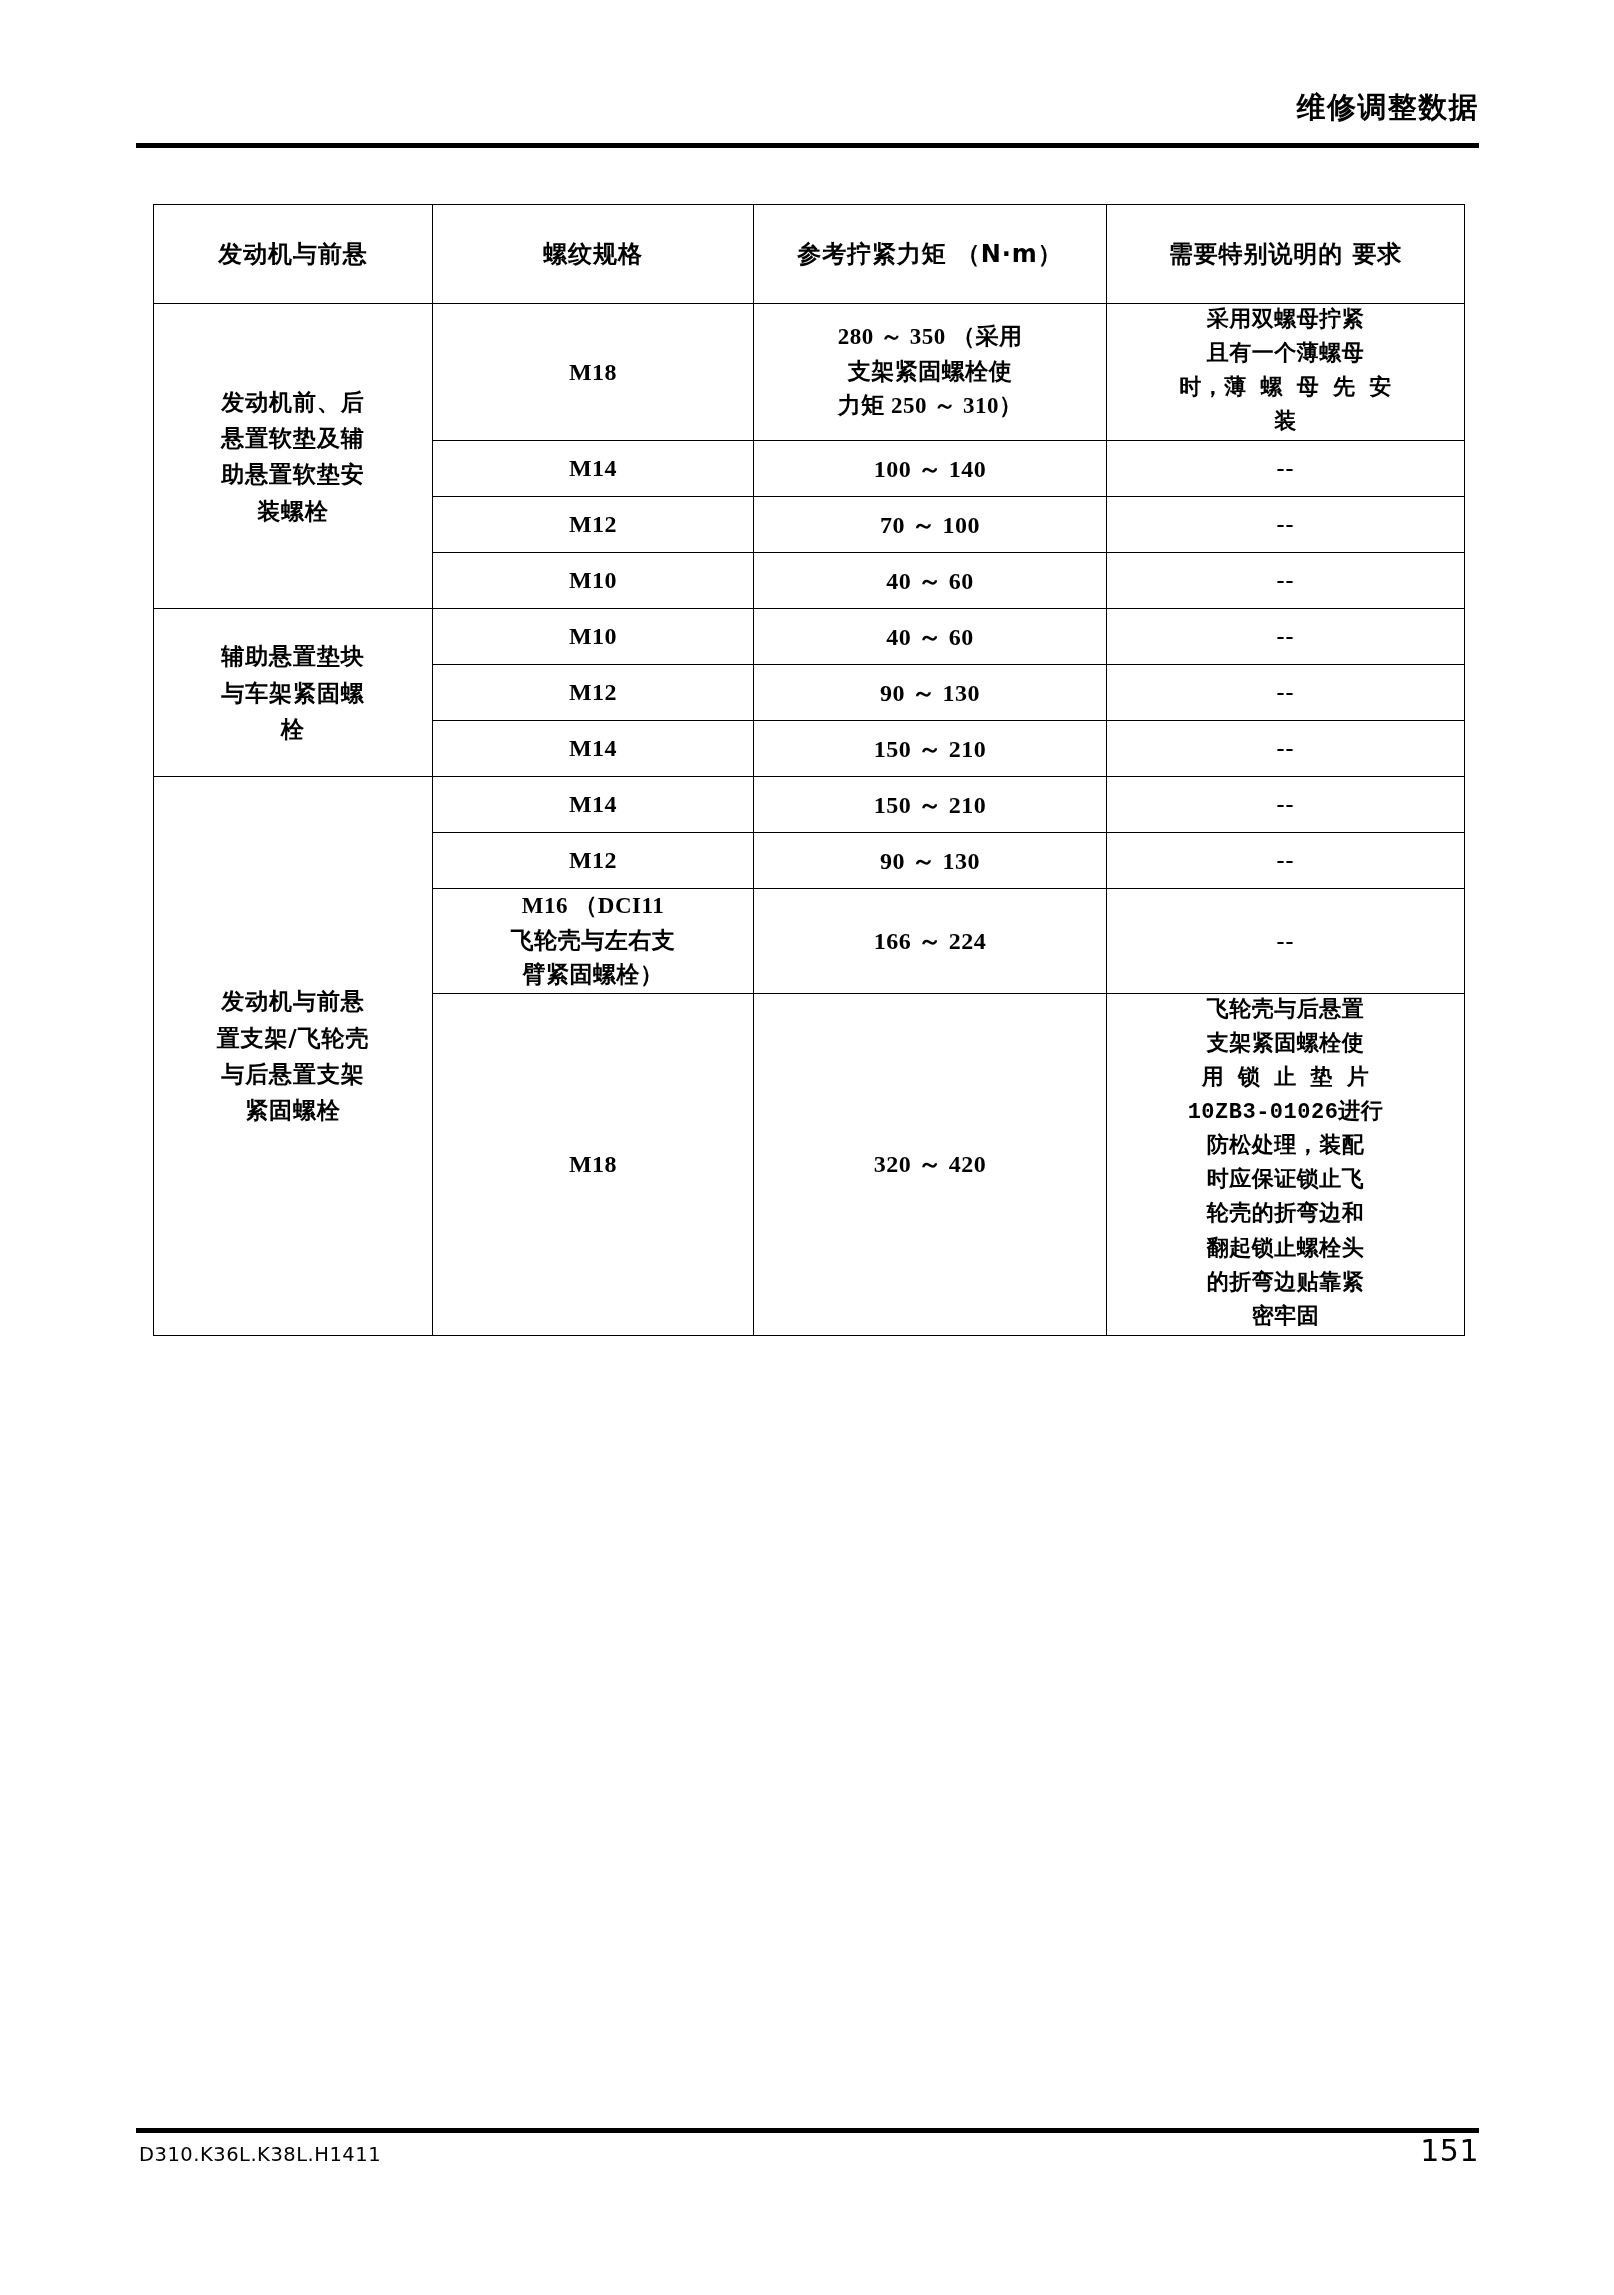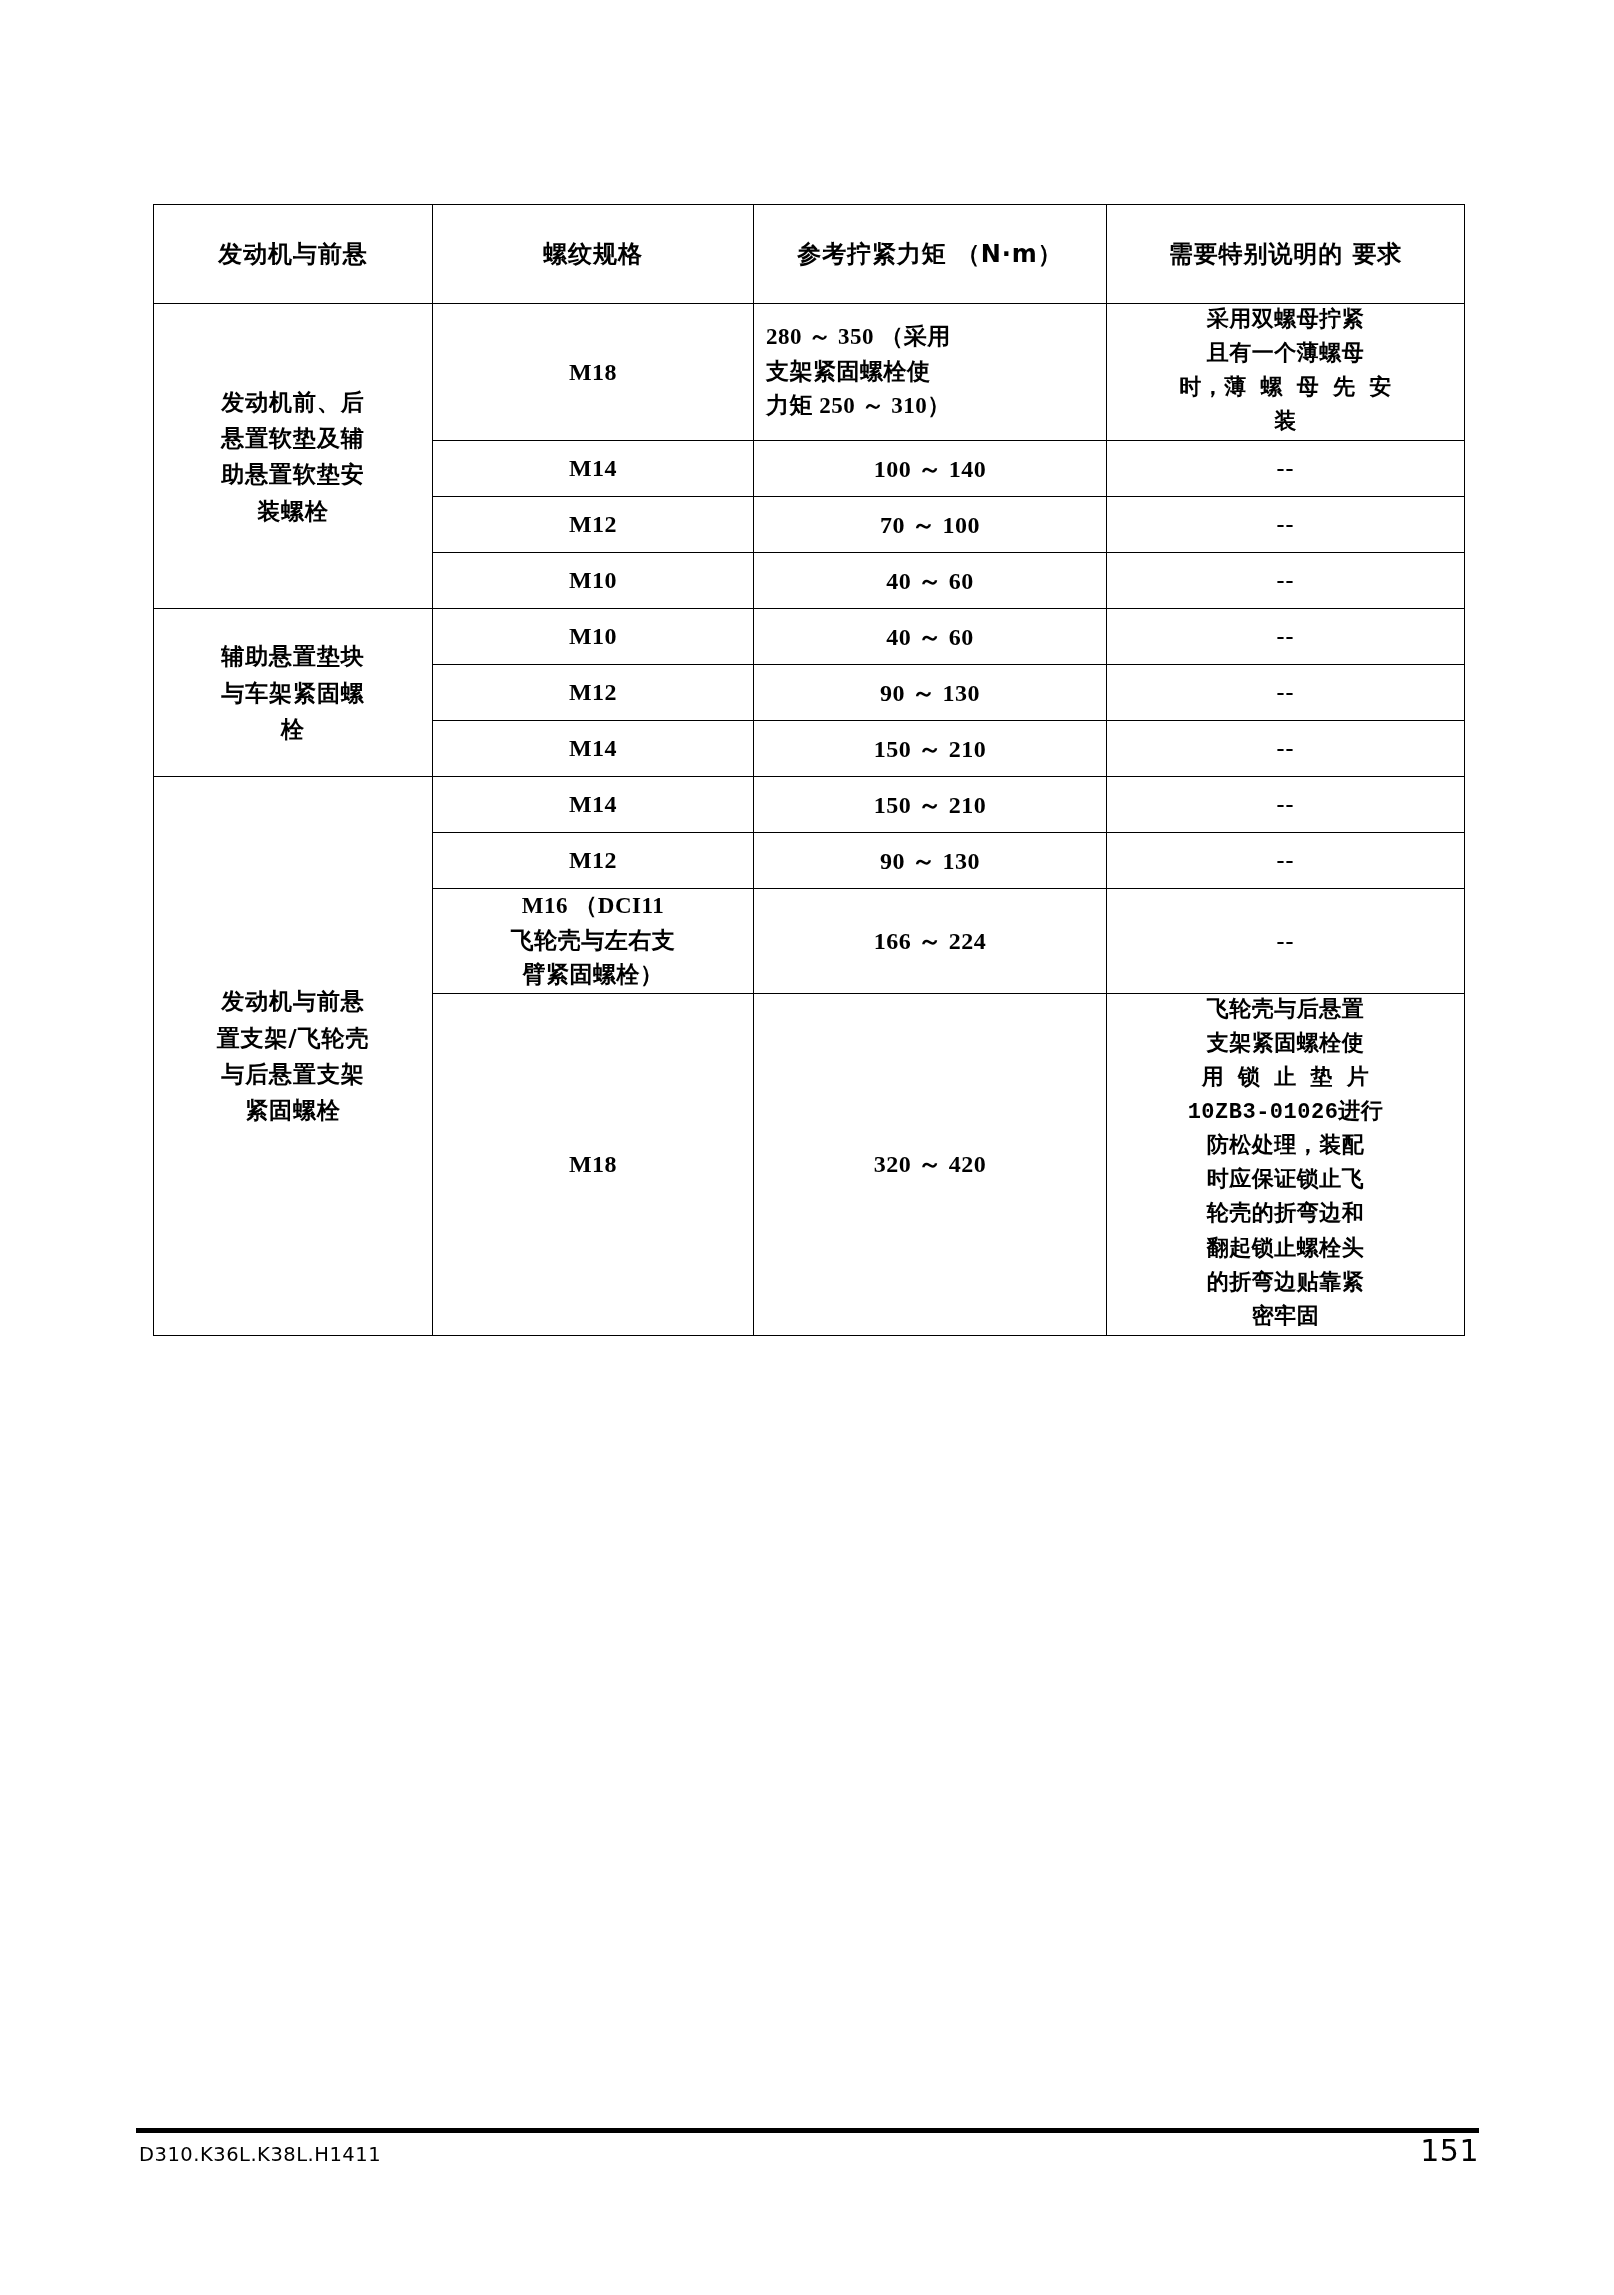--- a/index.html
+++ b/index.html
@@ -115,21 +115,21 @@
     font-weight: 700;
     padding: 14px 8.4px;
     letter-spacing: 0.5px;
   }
   .torque-cell.block {
     text-align: left;
     line-height: 1.5;
     padding: 16px 12px;
     font-size: 23px;
   }
-  .torque-cell.block .ln { display: block; }
+  .torque-cell.block .ln { display: block; text-align: center; }
 
   
   .note-cell {
     font-family: Liberation Mono, monospace;
     font-size: 22px;
     font-weight: 600;
     line-height: 1.55;
     padding: 14px 12px;
     text-align: left;
     letter-spacing: 0.5px;
@@ -169,20 +169,24 @@
     font-weight: 400;
     letter-spacing: 0.5px;
     text-align: right;
   }
 </style>
 </head>
 <body>
 
 <div class="page">
 
+  <div class="header">
+    <div class="header-title">维修调整数据</div>
+    <div class="header-rule"></div>
+  </div>
 
   <div class="table-wrap">
     <table class="spec">
       <colgroup>
         <col class="c1">
           <col class="c2">
           <col class="c3">
           <col class="c4">
       </colgroup>
       <thead>

